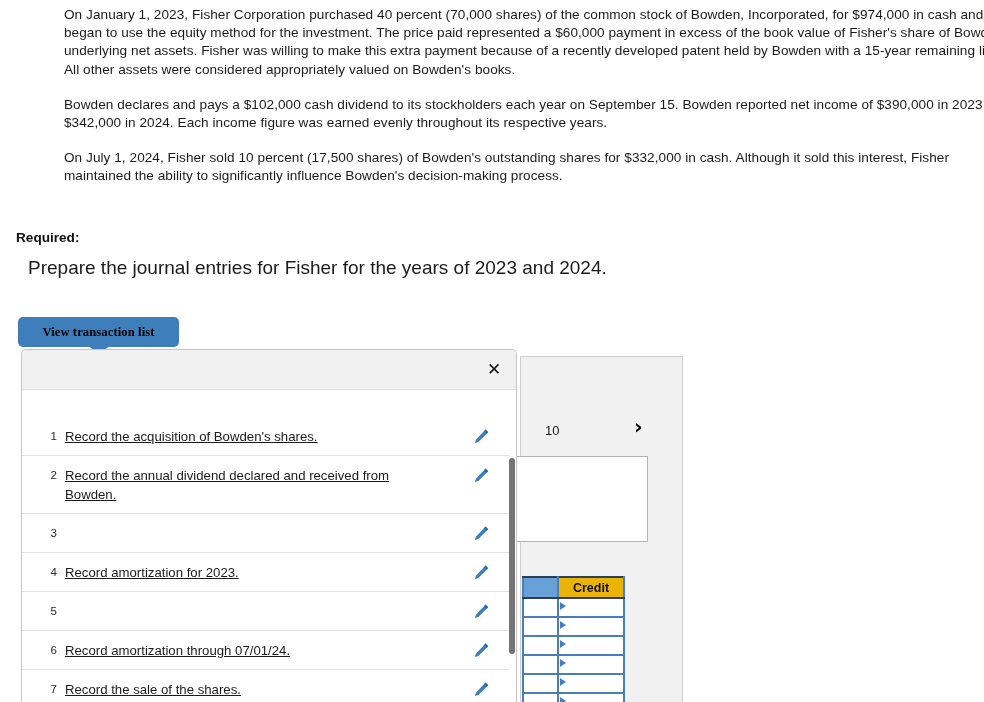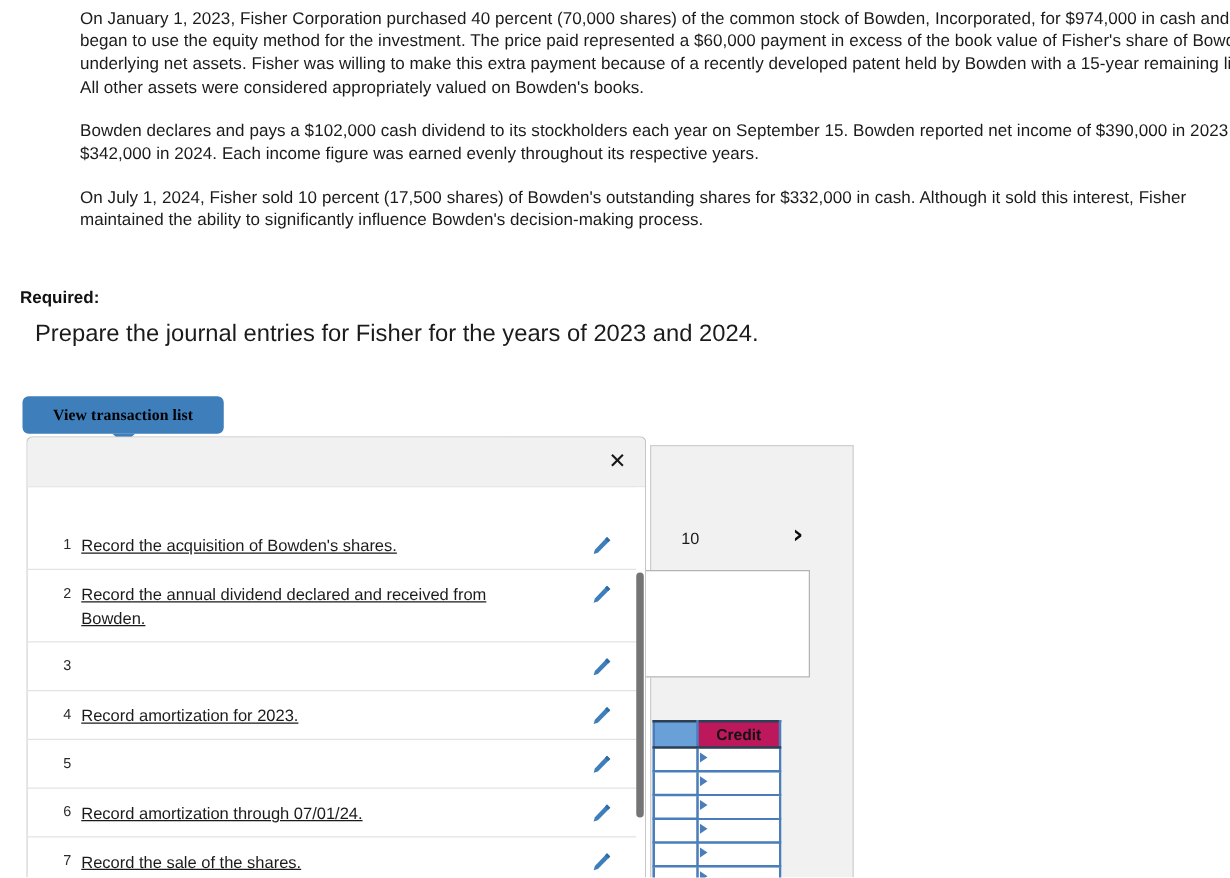--- a/index.html
+++ b/index.html
@@ -107,21 +107,21 @@
     top: 576px;
     border-collapse: collapse;
   }
   .credit-table th,
   .credit-table td {
     border: 2px solid #4a7ebb;
     box-sizing: border-box;
     padding: 0;
   }
   .credit-table th {
-    background: #be185d;
+    background: #eab308;
     color: #111;
     font-size: 12.5px;
     font-weight: bold;
     height: 21px;
     text-align: center;
     border-top: 2px solid #2b3f56;
     border-bottom: 2px solid #2b3f56;
   }
   .credit-table th.c-narrow { width: 35px; background: #6aa0d8; }
   .credit-table th.c-wide   { width: 66px; }

